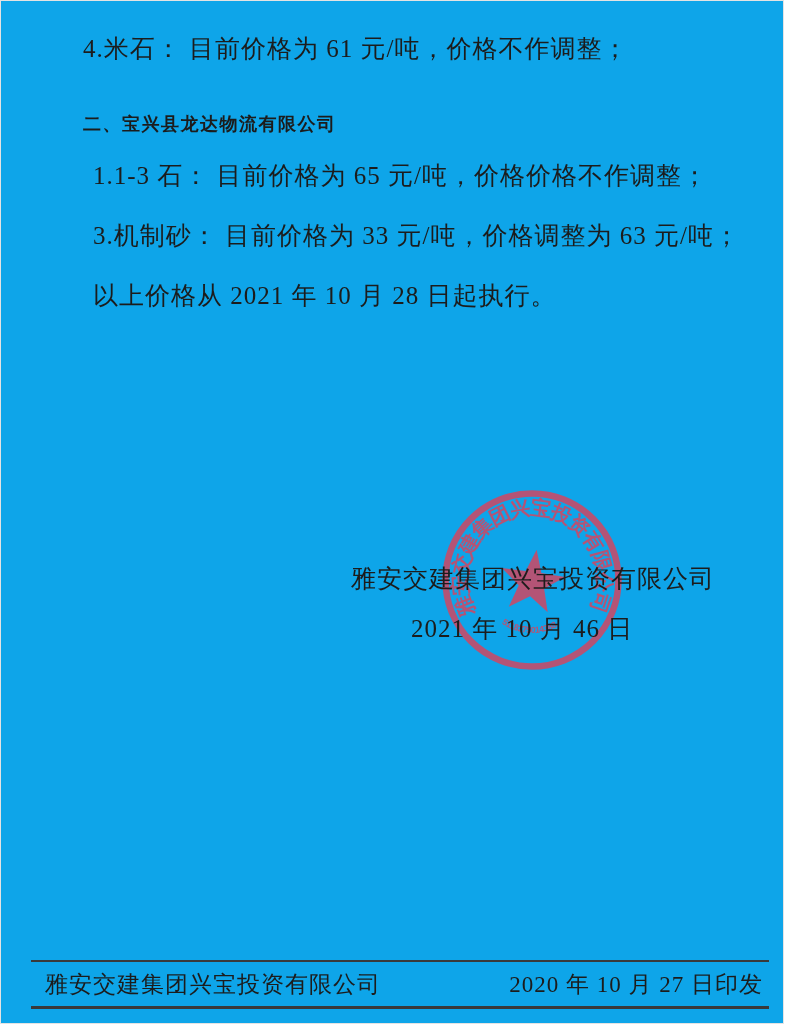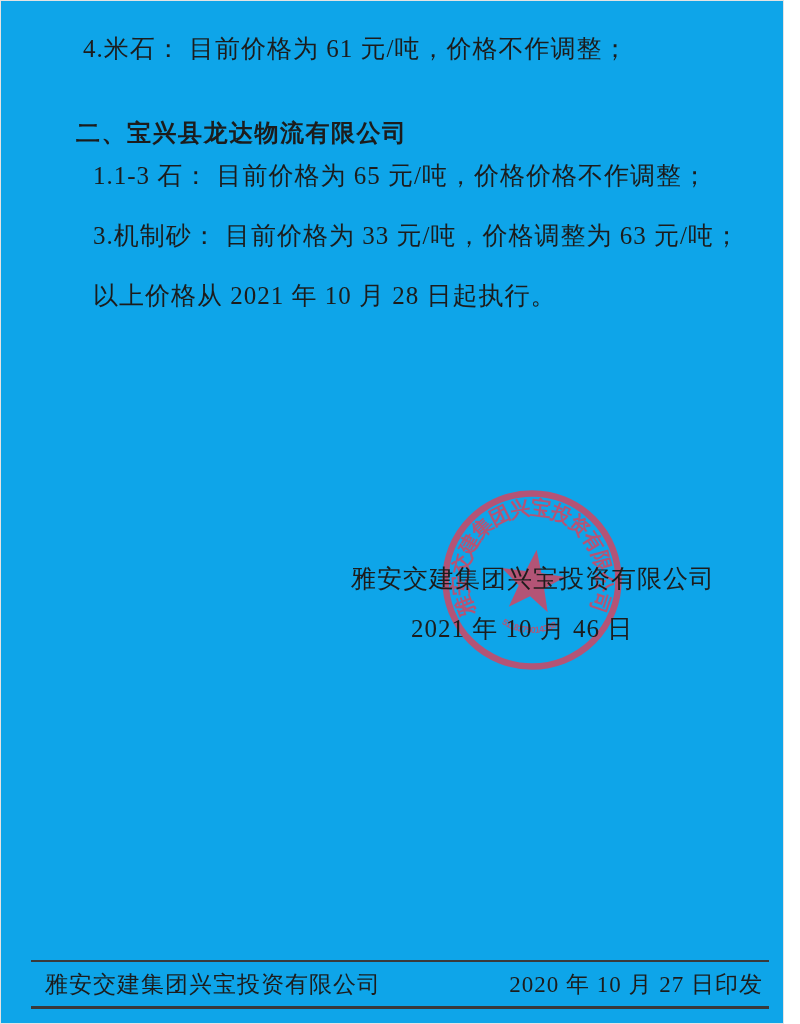--- a/index.html
+++ b/index.html
@@ -16,24 +16,24 @@
   }
   .intro-line {
     position: absolute;
     top: 6px; left: 82px;
     font-size: 25px;
     letter-spacing: 1px;
     white-space: nowrap;
   }
   .section-heading {
     position: absolute;
-    top: 96px; left: 75px;
+    top: 96px; left: 82px;
     font-family: Liberation Mono, monospace;
     font-weight: 700;
-    font-size: 24px;
+    font-size: 18px;
     letter-spacing: 1.5px;
     white-space: nowrap;
   }
   .items {
     position: absolute;
     top: 139px; left: 80px;
     font-size: 25px;
     line-height: 48px;
     letter-spacing: 1px;
   }

